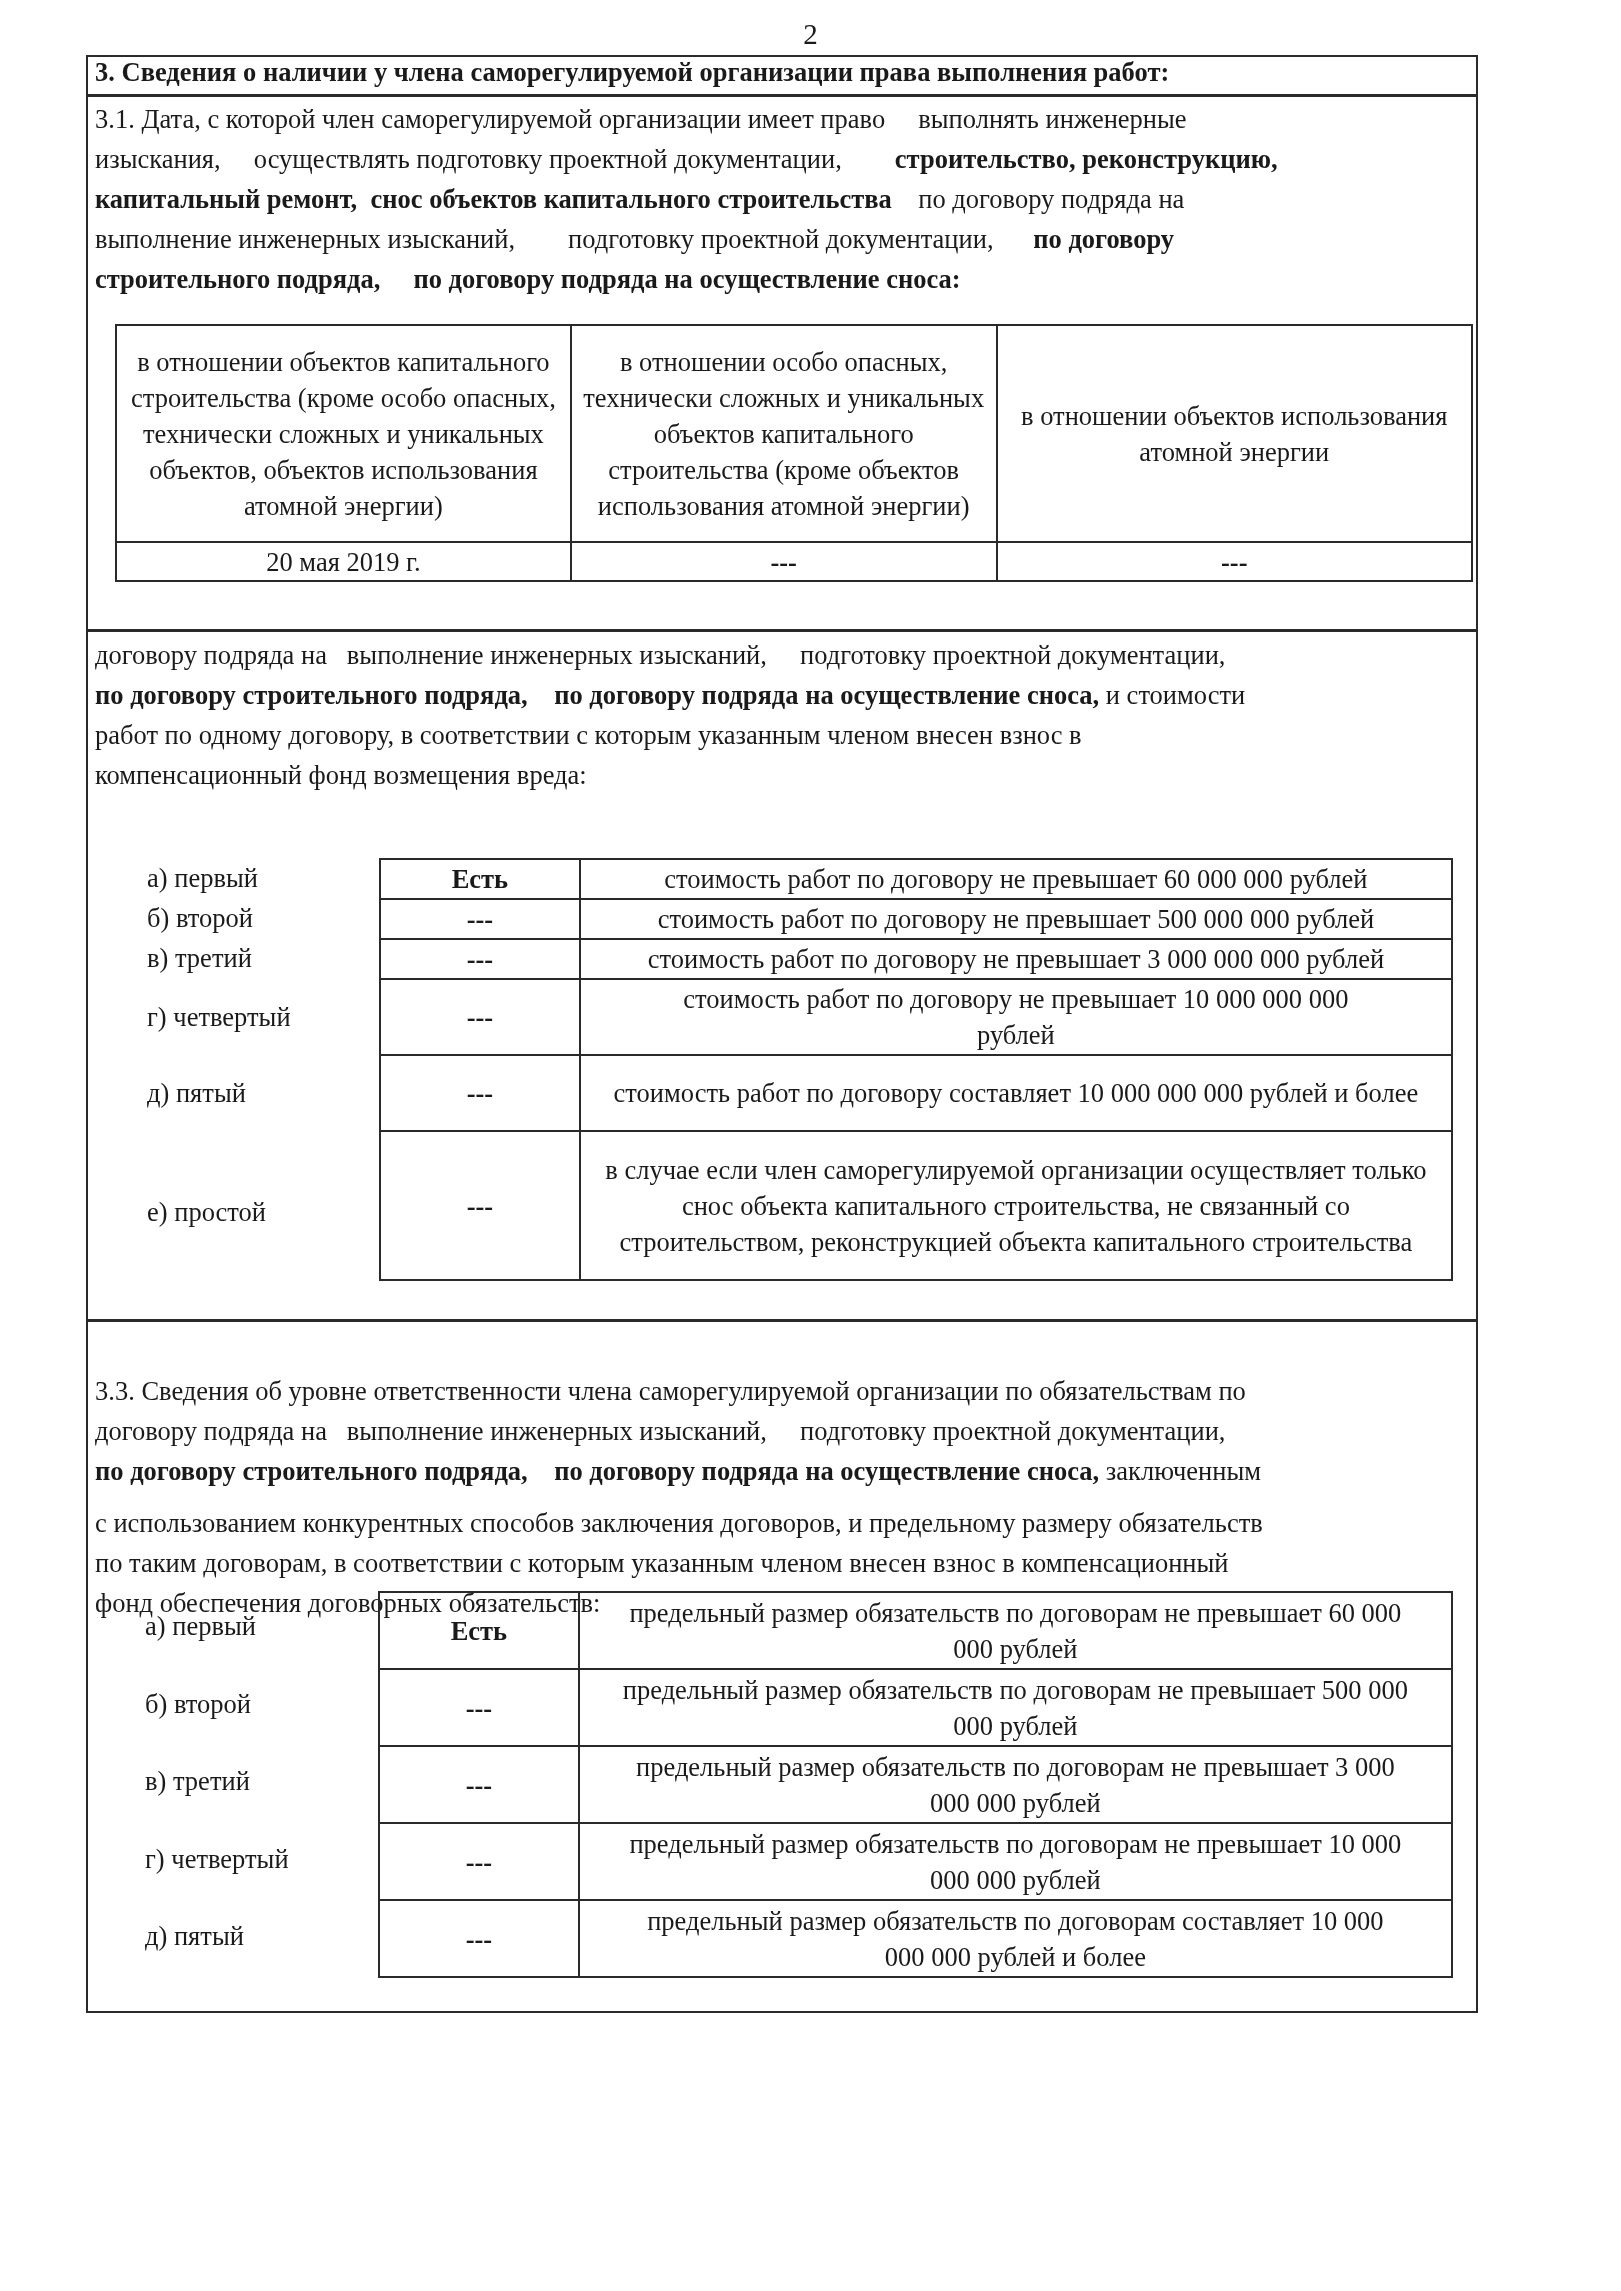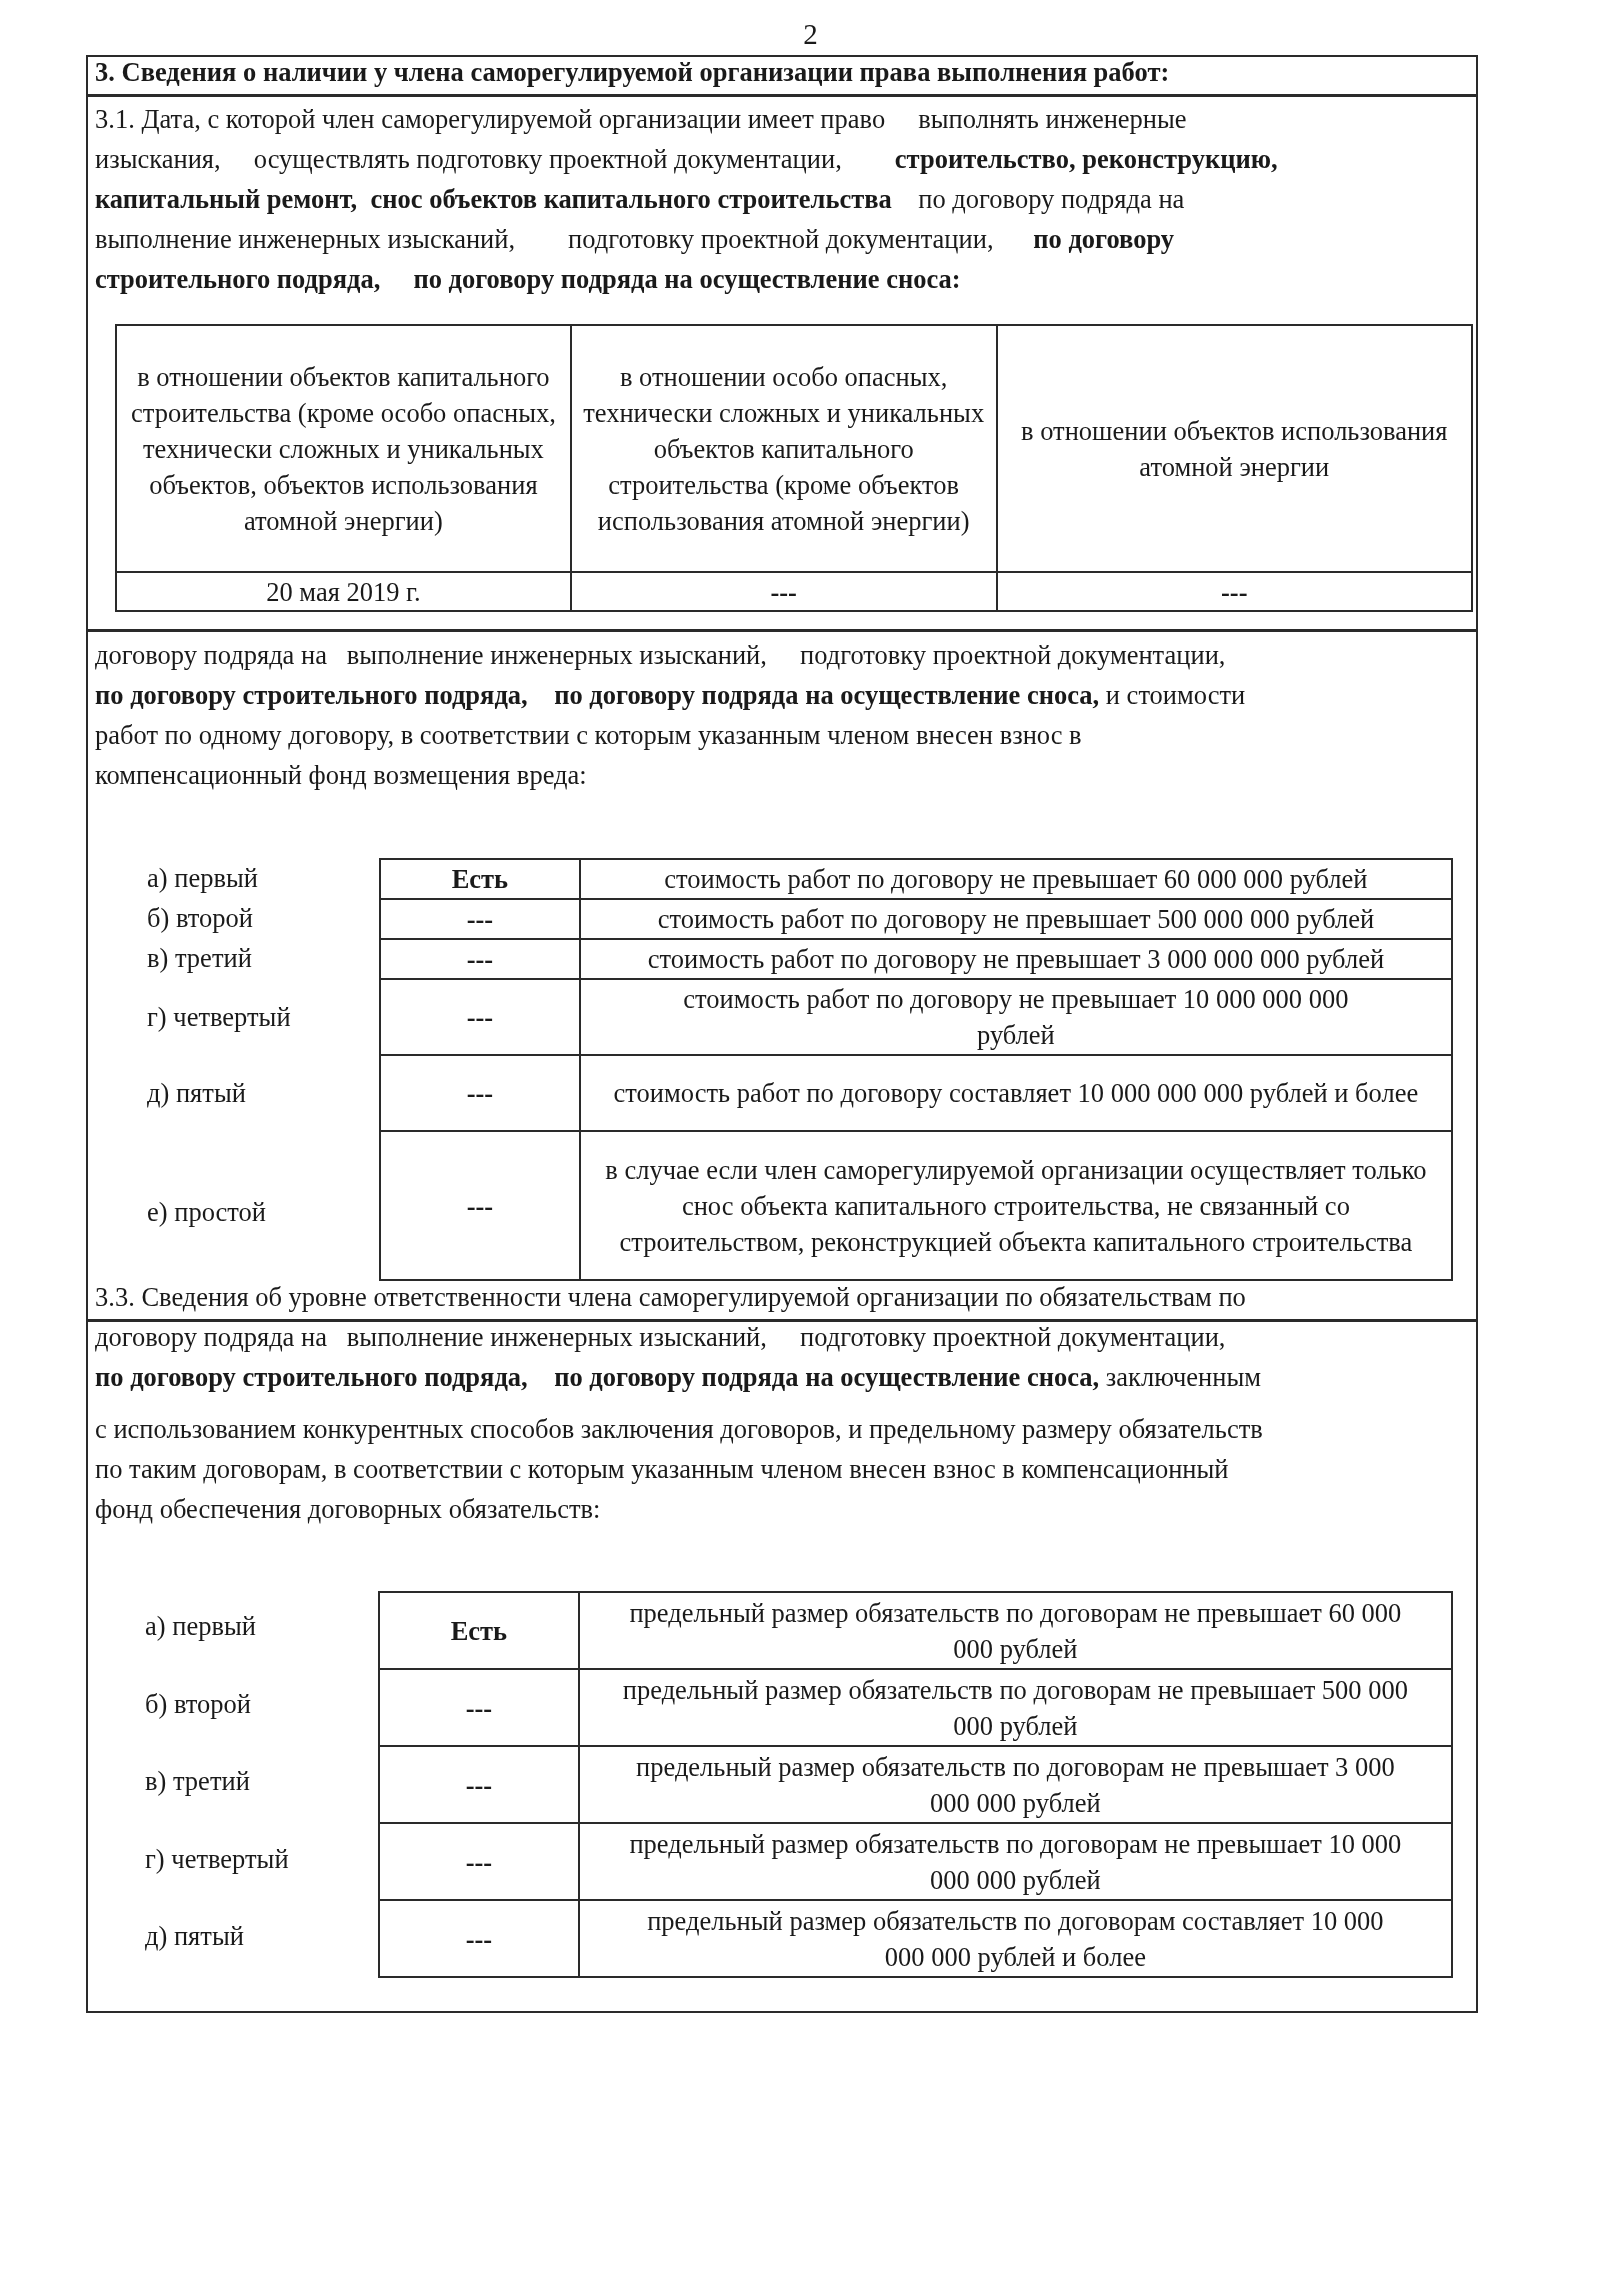--- a/index.html
+++ b/index.html
@@ -41,21 +41,21 @@
 <div class="abs para txt" style="top:99px" id="s31-text">
     <p style="white-space: pre;"><span>3.1. Дата, с которой член саморегулируемой организации имеет право     выполнять инженерные</span></p>
     <p style="white-space: pre;"><span>изыскания,     осуществлять подготовку проектной документации,        </span><span class="bold">строительство, реконструкцию,</span></p>
     <p style="white-space: pre;"><span class="bold">капитальный ремонт,  снос объектов капитального строительства</span><span>    по договору подряда на</span></p>
     <p style="white-space: pre;"><span>выполнение инженерных изысканий,        подготовку проектной документации,      </span><span class="bold">по договору</span></p>
     <p style="white-space: pre;"><span class="bold">строительного подряда,     по договору подряда на осуществление сноса:</span></p>
   </div>
 
 <table class="grid" style="left:115px; top:324px; width:1358px;">
   <tbody>
-      <tr style="height:247px">
+      <tr style="height:217px">
     <td style="width:441px">в отношении объектов капитального строительства (кроме особо опасных, технически сложных и уникальных объектов, объектов использования атомной энергии)</td>
     <td style="width:412px">в отношении особо опасных, технически сложных и уникальных объектов капитального строительства (кроме объектов использования атомной энергии)</td>
     <td>в отношении объектов использования атомной энергии</td>
   </tr>
   <tr style="height:39px">
     <td>20 мая 2019 г.</td>
     <td class="dash">---</td>
     <td class="dash">---</td>
   </tr>
 </tbody>
@@ -97,21 +97,21 @@
     <td class="dash">---</td>
     <td style="padding:0 9.8px">стоимость работ по договору составляет 10 000 000 000 рублей и более</td>
   </tr>
   <tr style="height:149px">
     <td class="dash">---</td>
     <td>в случае если член саморегулируемой организации осуществляет только снос объекта капитального строительства, не связанный со строительством, реконструкцией объекта капитального строительства</td>
   </tr>
 </tbody>
   </table>
 
-<div class="abs para txt" style="top:1277px" id="s33-text">
+<div class="abs para txt" style="top:1371px" id="s33-text">
     <p style="white-space: pre;"><span>3.3. Сведения об уровне ответственности члена саморегулируемой организации по обязательствам по</span></p>
     <p style="white-space: pre;"><span>договору подряда на   выполнение инженерных изысканий,     подготовку проектной документации,</span></p>
     <p style="white-space: pre;"><span class="bold">по договору строительного подряда,    по договору подряда на осуществление сноса,</span><span> заключенным</span></p>
     <p style="white-space: pre; margin-top: 12px;"><span>с использованием конкурентных способов заключения договоров, и предельному размеру обязательств</span></p>
     <p style="white-space: pre;"><span>по таким договорам, в соответствии с которым указанным членом внесен взнос в компенсационный</span></p>
     <p style="white-space: pre;"><span>фонд обеспечения договорных обязательств:</span></p>
   </div>
 
 <div class="abs lvl-label" style="left:145px; top:1611px">а) первый</div>
 <div class="abs lvl-label" style="left:145px; top:1689px">б) второй</div>

